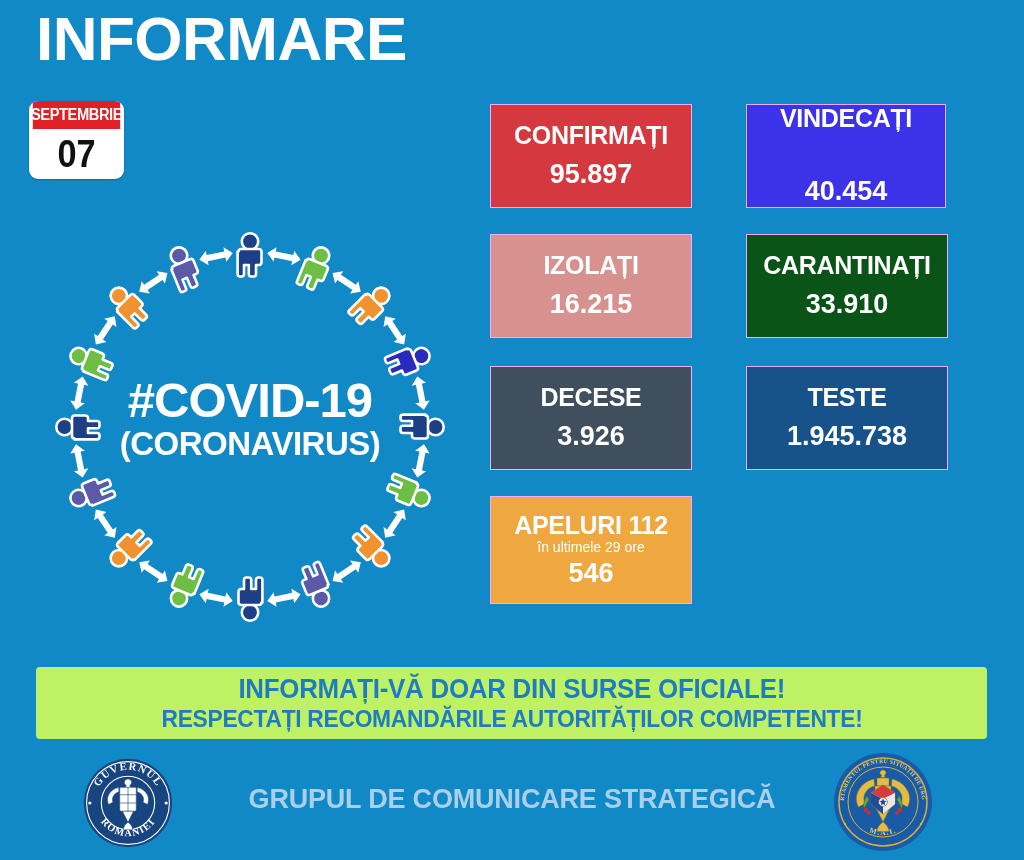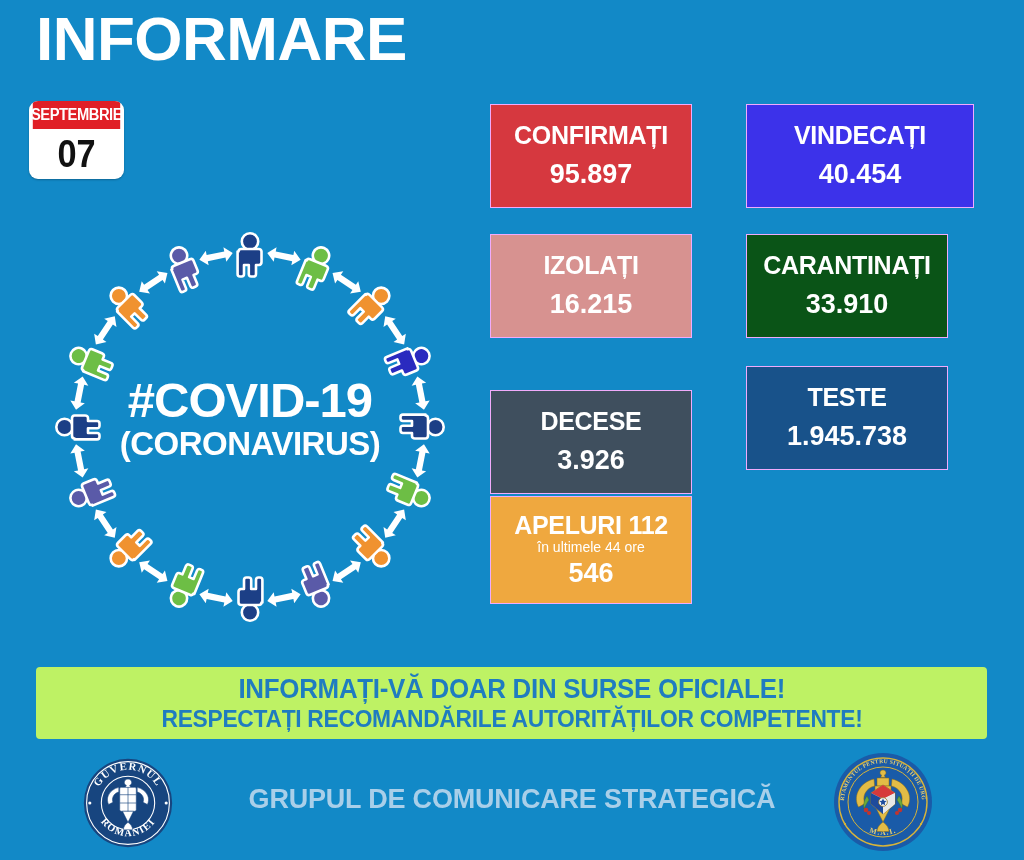--- a/index.html
+++ b/index.html
@@ -275,48 +275,48 @@
   <div id="covid-caption">
     <span class="line1">#COVID-19</span>
     <span class="line2">(CORONAVIRUS)</span>
   </div>
 
   <div class="stat-box" id="box-confirmati" style="background: rgb(214, 56, 63); left: 490px; top: 104px; width: 202px; height: 104px;">
     <div class="stat-label">CONFIRMAȚI</div>
     <div class="stat-value">95.897</div>
   </div>
 
-  <div class="stat-box" id="box-vindecati" style="background: rgb(60, 50, 234); left: 746px; top: 104px; width: 228px; height: 104px;">
+  <div class="stat-box" id="box-vindecati" style="background: rgb(60, 50, 234); left: 746px; top: 104px; width: 200px; height: 104px; justify-content: space-between;">
     <div class="stat-label">VINDECAȚI</div>
     <div class="stat-value">40.454</div>
   </div>
 
   <div class="stat-box" id="box-izolati" style="background: rgb(215, 146, 144); left: 490px; top: 234px; width: 202px; height: 104px;">
     <div class="stat-label">IZOLAȚI</div>
     <div class="stat-value">16.215</div>
   </div>
 
   <div class="stat-box" id="box-carantinati" style="background: rgb(10, 84, 23); left: 746px; top: 234px; width: 202px; height: 104px;">
     <div class="stat-label">CARANTINAȚI</div>
     <div class="stat-value">33.910</div>
   </div>
 
-  <div class="stat-box" id="box-decese" style="background: rgb(63, 79, 94); left: 490px; top: 366px; width: 202px; height: 104px; margin-top: 24px;">
+  <div class="stat-box" id="box-decese" style="background: rgb(63, 79, 94); left: 490px; top: 366px; width: 202px; height: 104px;">
     <div class="stat-label">DECESE</div>
     <div class="stat-value">3.926</div>
   </div>
 
   <div class="stat-box" id="box-teste" style="background: rgb(24, 82, 138); left: 746px; top: 366px; width: 202px; height: 104px;">
     <div class="stat-label">TESTE</div>
     <div class="stat-value">1.945.738</div>
   </div>
 
   <div class="stat-box with-sub" id="box-apeluri" style="background: rgb(239, 168, 63); left: 490px; top: 496px; width: 202px; height: 108px;">
     <div class="stat-label">APELURI 112</div>
-    <div class="stat-sub">în ultimele 44 ore</div>
+    <div class="stat-sub">în ultimele 29 ore</div>
     <div class="stat-value">546</div>
   </div>
 
   <div id="advice-banner">
     <div class="advice-line1">INFORMAȚI-VĂ DOAR DIN SURSE OFICIALE!</div>
     <div class="advice-line2">RESPECTAȚI RECOMANDĂRILE AUTORITĂȚILOR COMPETENTE!</div>
   </div>
 
   <div id="gov-logo">
     <svg width="92" height="92" viewBox="0 0 100 100" aria-hidden="true">

